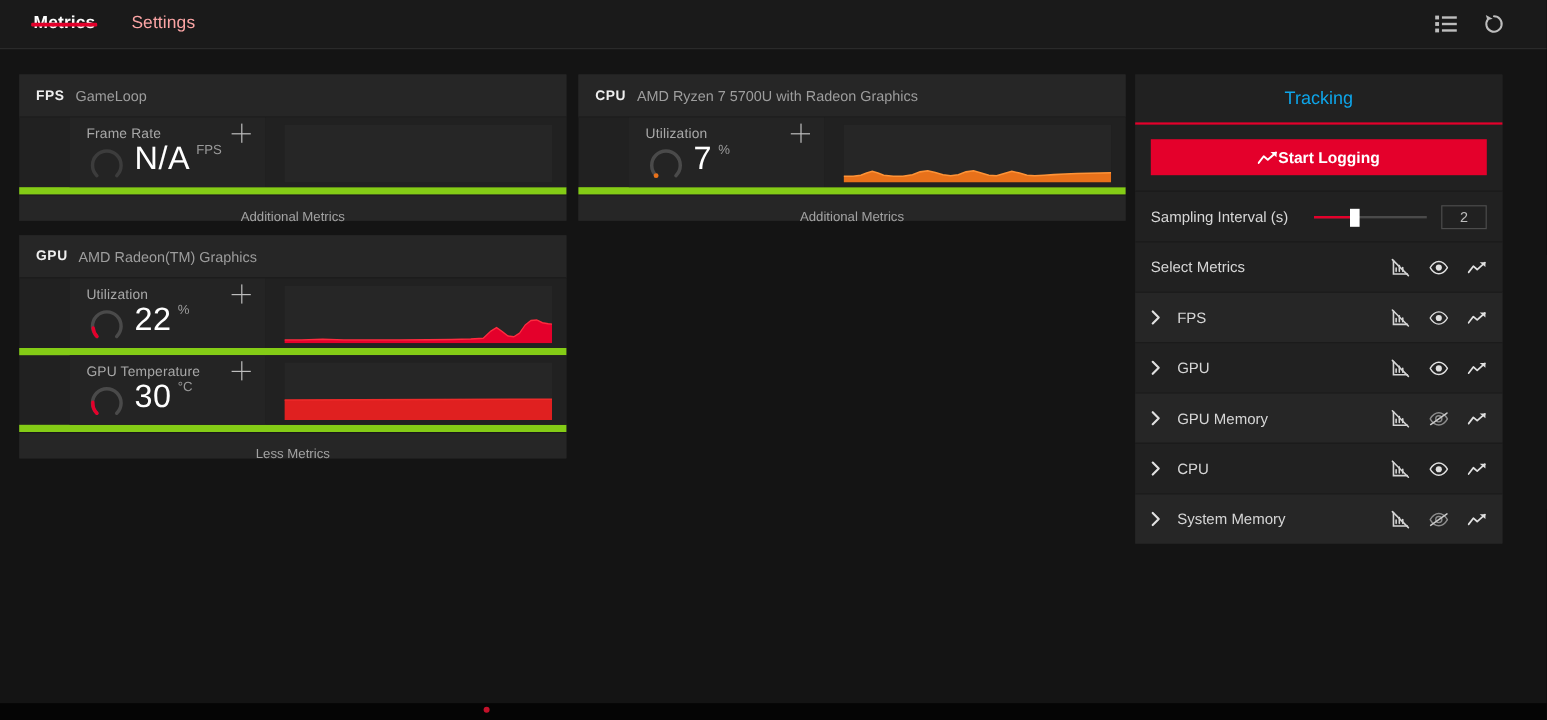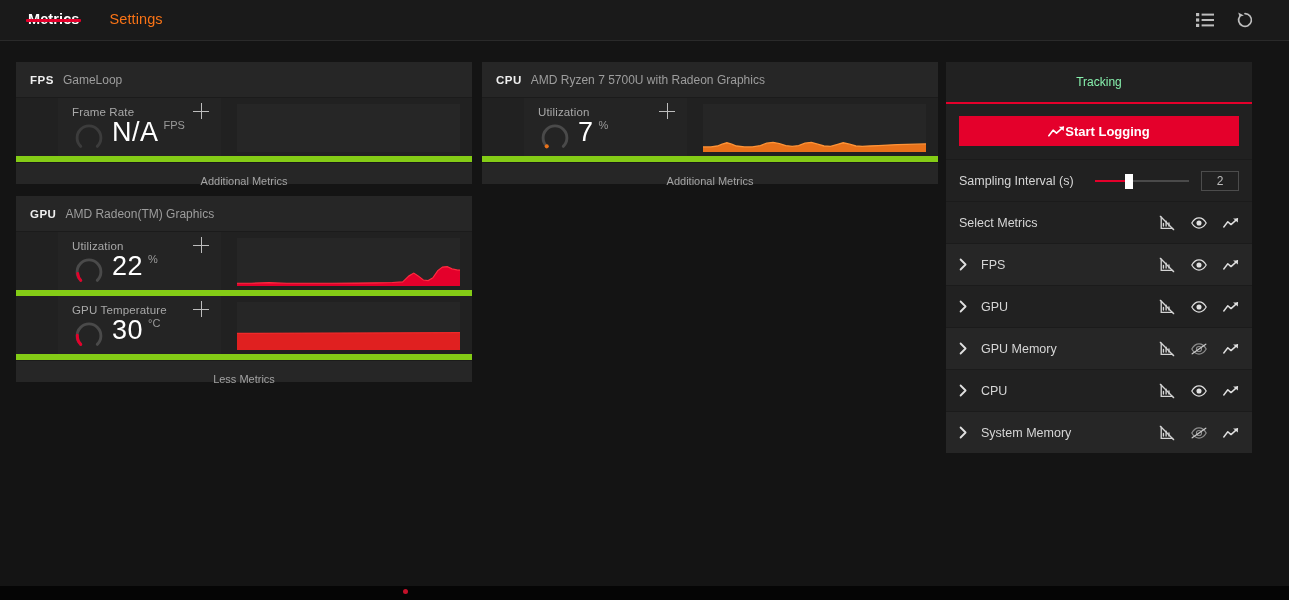--- a/index.html
+++ b/index.html
@@ -16,21 +16,21 @@
 
   
   .topbar {
     position: absolute; left: 0; top: 0; width: 1289px; height: 41px;
     background: #1a1a1a;
     border-bottom: 1px solid #2a2a2a;
   }
   .tabs { position: absolute; left: 26px; top: 0; display: flex; gap: 26px; height: 41px; align-items: flex-start; }
   .tab {
     position: relative; padding: 11px 2px 0 2px;
-    font-size: 14.5px; color: #f97316; cursor: pointer; letter-spacing: .1px;
+    font-size: 14.5px; color: #fca5a5; cursor: pointer; letter-spacing: .1px;
   }
   .tab.active { color: #ffffff; font-weight: bold; }
   .tab.active::after {
     content: ""; position: absolute; left: 0; right: 0; bottom: 5px; height: 3px;
     background: #e4002b; border-radius: 1px;
   }
   .topbar-actions { position: absolute; right: 34px; top: 10px; display: flex; gap: 20px; align-items: center; }
   .ticon { width: 20px; height: 20px; display: block; cursor: pointer; opacity: .86; }
 
   
@@ -73,21 +73,21 @@
     height: 22px; display: flex; align-items: center; justify-content: center;
     gap: 14px; background: #262626; cursor: pointer; border-top: 1px solid #1b1b1b; flex-direction: column;
   }
   .expander .chev { width: 13px; height: 8px; }
   .expander .etxt { font-size: 11px; color: #a3a3a3; }
 
   
   .tracking { background: #212121; width: 306px; }
   .tracking-title {
     height: 42px; display: flex; align-items: center; justify-content: center;
-    font-size: 12px; color: #86efac; background: #212121;
+    font-size: 15px; color: #0ea5e9; background: #212121;
     border-bottom: 2px solid #e4002b;
   }
   .start-logging-wrap { padding: 12px 13px 13px 13px; background: #212121; }
   .start-logging {
     height: 30px; width: 100%; background: #e4002b; color: #fff;
     display: flex; align-items: center; justify-content: center; 
     font-size: 13px; font-weight: bold; border: none; cursor: pointer;
     font-family: "Liberation Sans", sans-serif;
   }
   .start-logging svg { width: 17px; height: 13px; }

